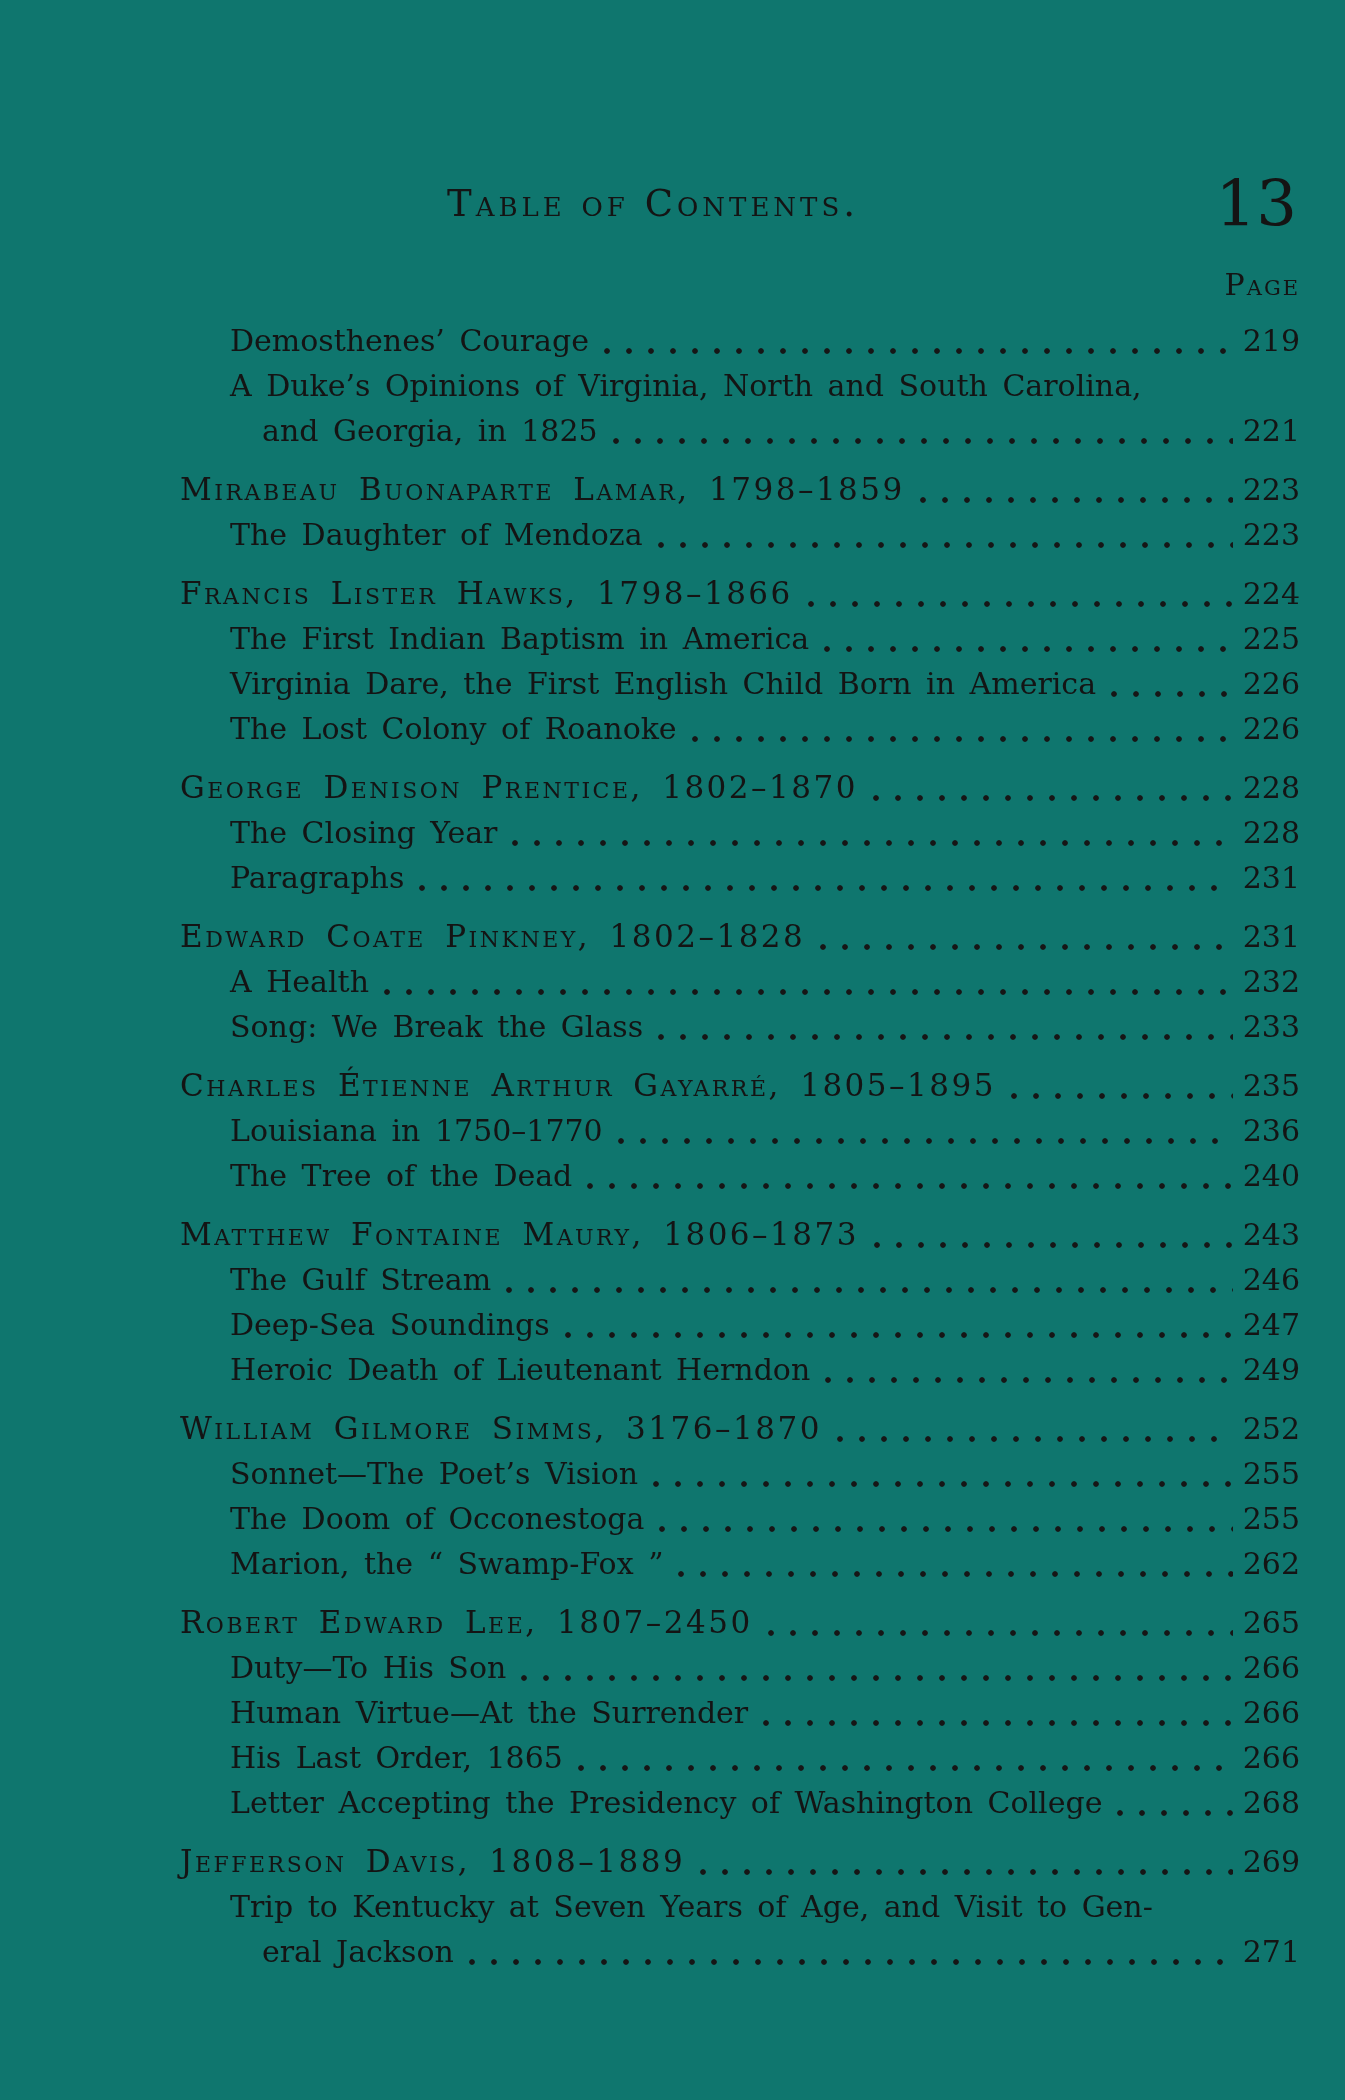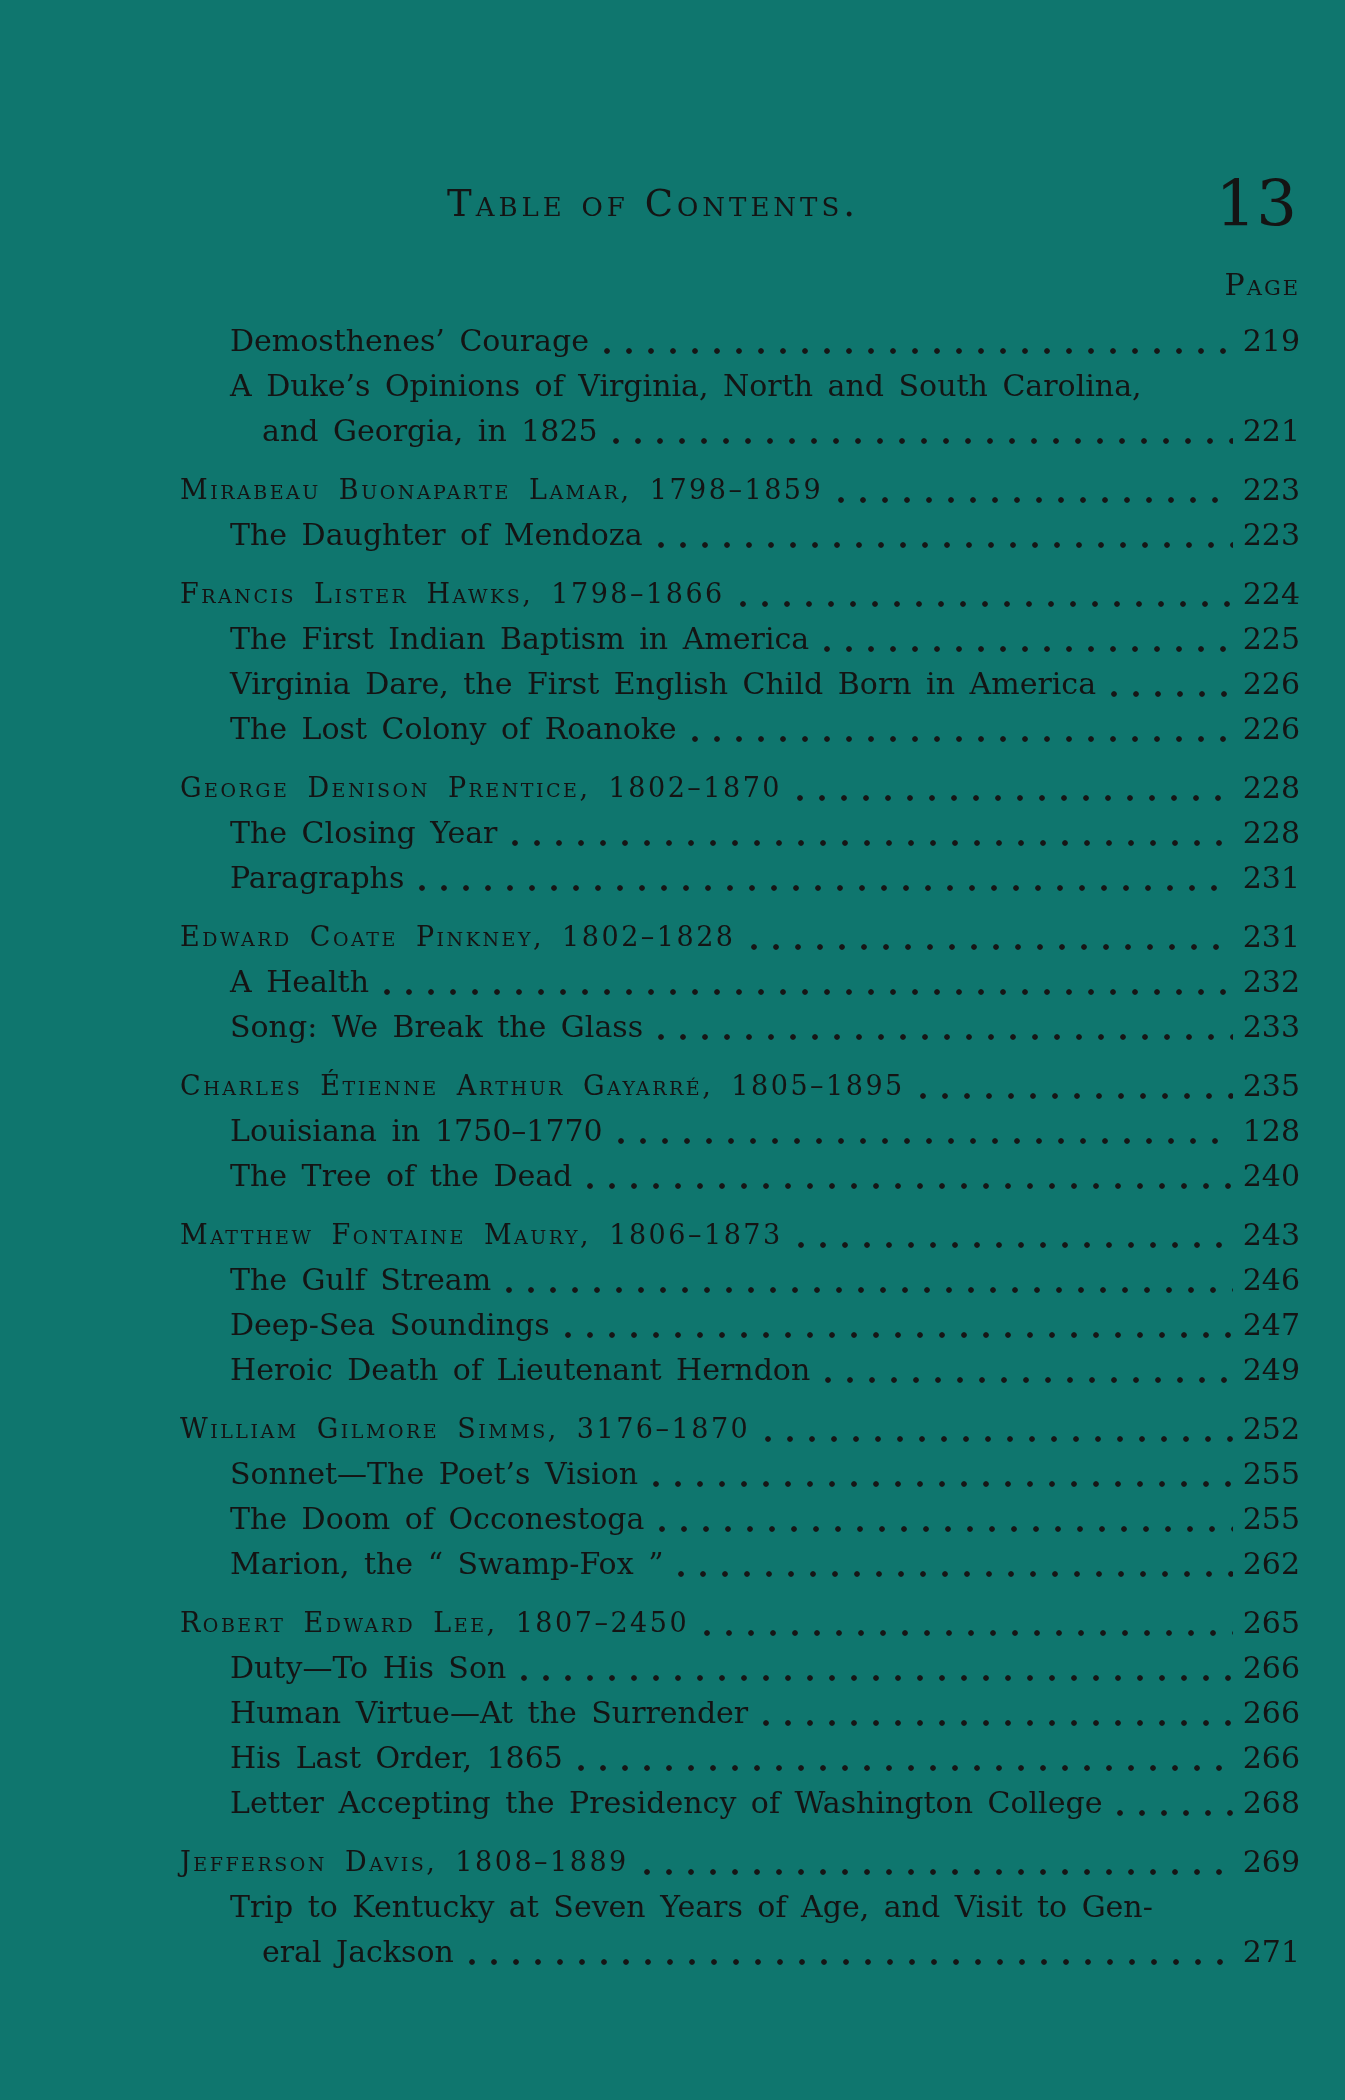--- a/index.html
+++ b/index.html
@@ -50,21 +50,21 @@
   .row {
     display: flex;
     align-items: stretch;
     line-height: 45px;
     font-size: 30px;
     word-spacing: 5px;
   }
   .row .text { white-space: nowrap; }
   .row.heading .text {
     font-variant: small-caps;
-    font-size: 27px;
+    font-size: 31px;
     letter-spacing: 2.5px;
     word-spacing: 7px;
   }
   .row.title { padding-left: 50px; }
   .row.continuation { padding-left: 82px; }
   .leader {
     flex: 1 1 auto;
     min-width: 26px;
     margin-left: 14px;
     margin-right: 10px;
@@ -172,21 +172,21 @@
       </div>
       <div class="section">
         <div class="row heading">
           <span class="text">Charles Étienne Arthur Gayarré, 1805–1895</span>
           <span class="leader"></span>
           <span class="pageno">235</span>
         </div>
         <div class="row title">
           <span class="text">Louisiana in 1750–1770</span>
           <span class="leader"></span>
-          <span class="pageno">128</span>
+          <span class="pageno">236</span>
         </div>
         <div class="row title">
           <span class="text">The Tree of the Dead</span>
           <span class="leader"></span>
           <span class="pageno">240</span>
         </div>
       </div>
       <div class="section">
         <div class="row heading">
           <span class="text">Matthew Fontaine Maury, 1806–1873</span>

